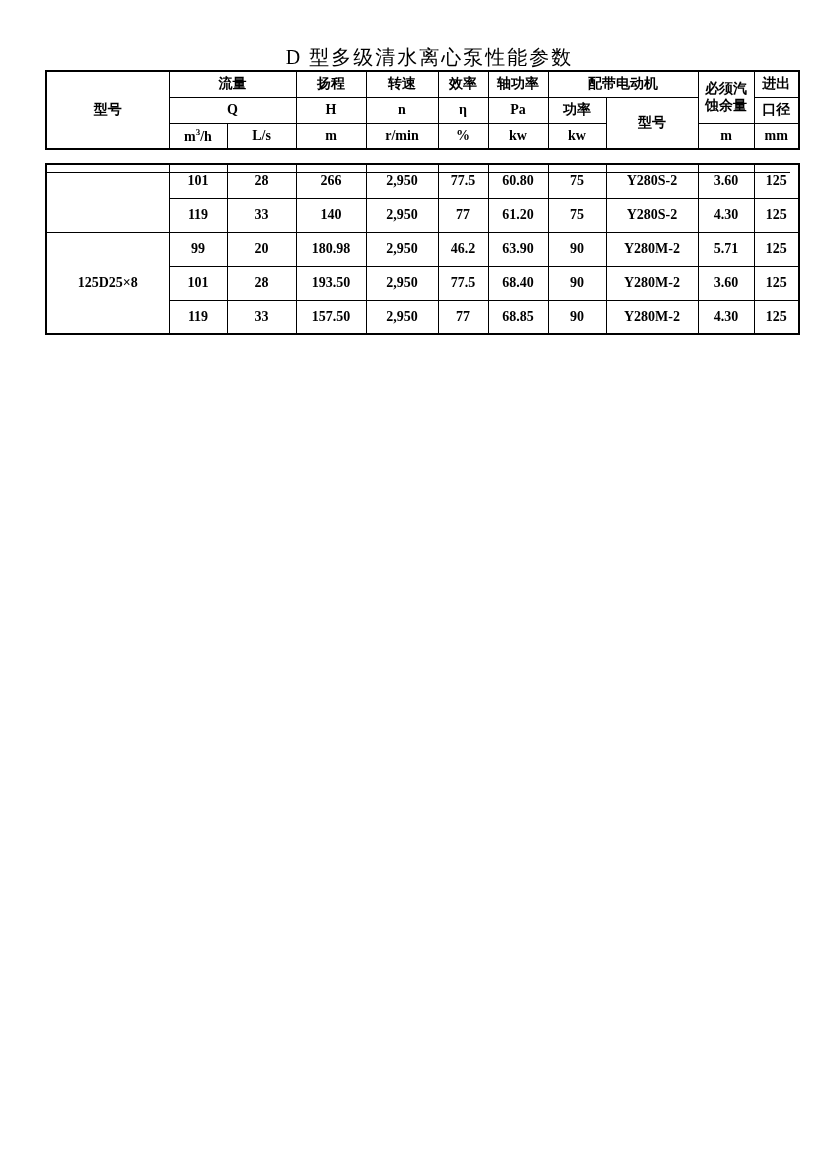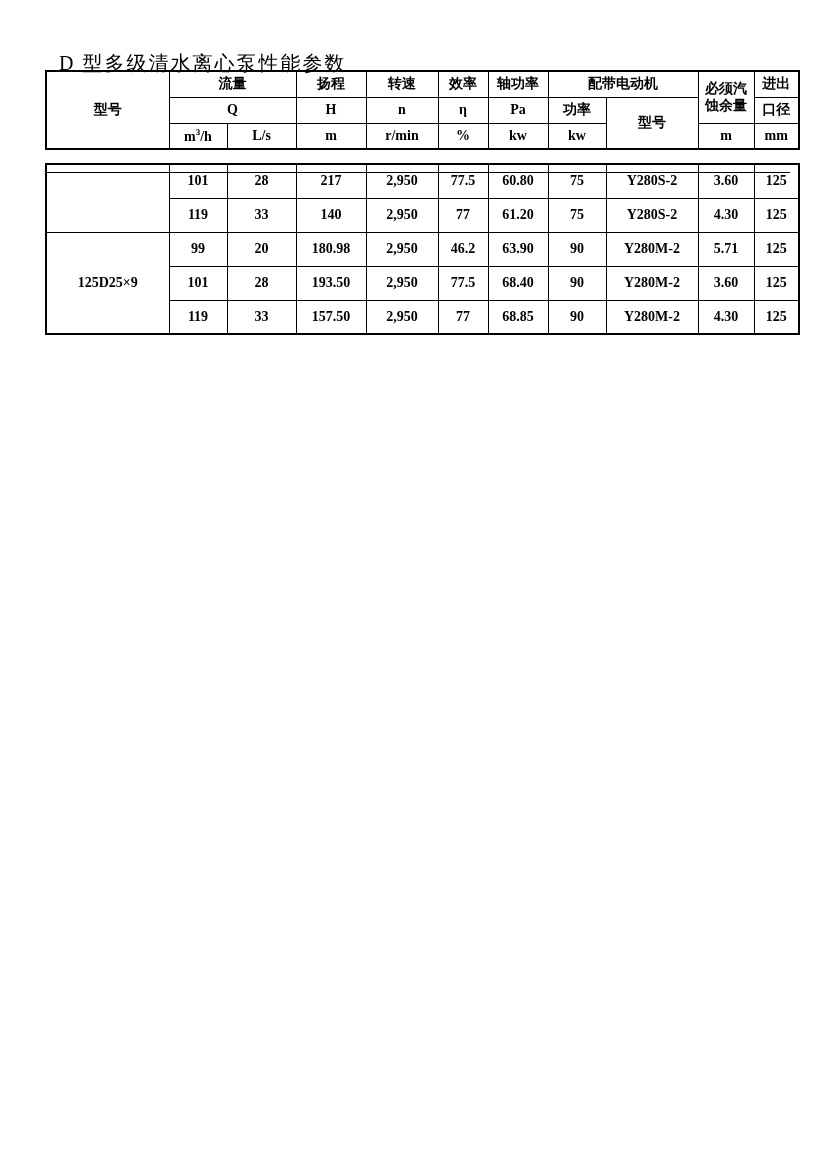--- a/index.html
+++ b/index.html
@@ -5,21 +5,21 @@
   * { box-sizing: border-box; }
   html, body { margin: 0; padding: 0; }
   body {
     width: 826px; height: 1165px;
     background: #ffffff; color: #000000;
     font-family: "Liberation Serif", "DejaVu Serif", serif;
   }
   .page { position: relative; width: 826px; height: 1165px; overflow: hidden; }
   .doc-title {
     position: absolute; top: 36px; left: 45px; width: 753px;
-    margin: 14px; text-align: left;
+    margin: 8px; text-align: center;
     font-size: 20px; font-weight: normal; letter-spacing: 2px;
     font-family: "Liberation Serif", "DejaVu Serif", serif;
   }
   table.tbl {
     position: absolute; left: 45px; width: 753px;
     border-collapse: collapse; table-layout: fixed;
     border: 2px solid #000;
   }
   table.tbl td {
     border: 1px solid #000;
@@ -112,21 +112,21 @@
         <col style="width:58px">
         <col style="width:92px">
       <col style="width:56px">
         <col style="width:45px">
     </colgroup>
     <tbody>
       <tr>
         <td rowspan="2"></td>
         <td>101</td>
         <td>28</td>
-        <td>217</td>
+        <td>266</td>
         <td>2,950</td>
         <td>77.5</td>
         <td>60.80</td>
         <td>75</td>
         <td>Y280S-2</td>
         <td>3.60</td>
         <td>125</td>
       </tr>
       <tr>
         <td>119</td>
@@ -134,21 +134,21 @@
         <td>140</td>
         <td>2,950</td>
         <td>77</td>
         <td>61.20</td>
         <td>75</td>
         <td>Y280S-2</td>
         <td>4.30</td>
         <td>125</td>
       </tr>
       <tr>
-        <td rowspan="3">125D25×9</td>
+        <td rowspan="3">125D25×8</td>
         <td>99</td>
         <td>20</td>
         <td>180.98</td>
         <td>2,950</td>
         <td>46.2</td>
         <td>63.90</td>
         <td>90</td>
         <td>Y280M-2</td>
         <td>5.71</td>
         <td>125</td>

